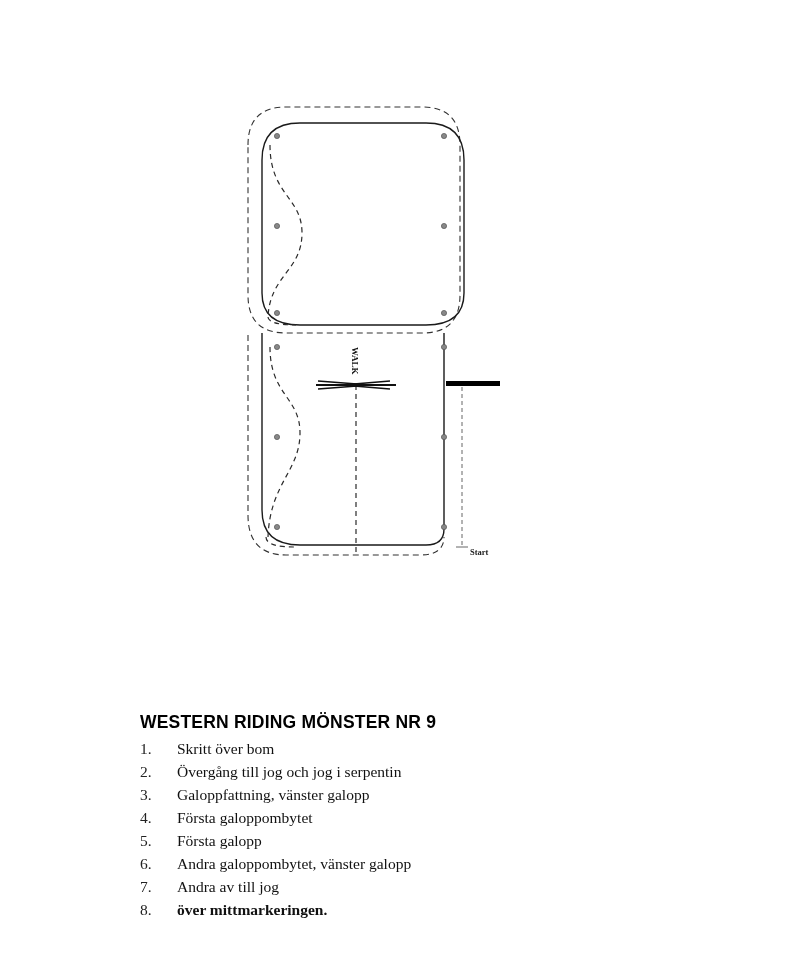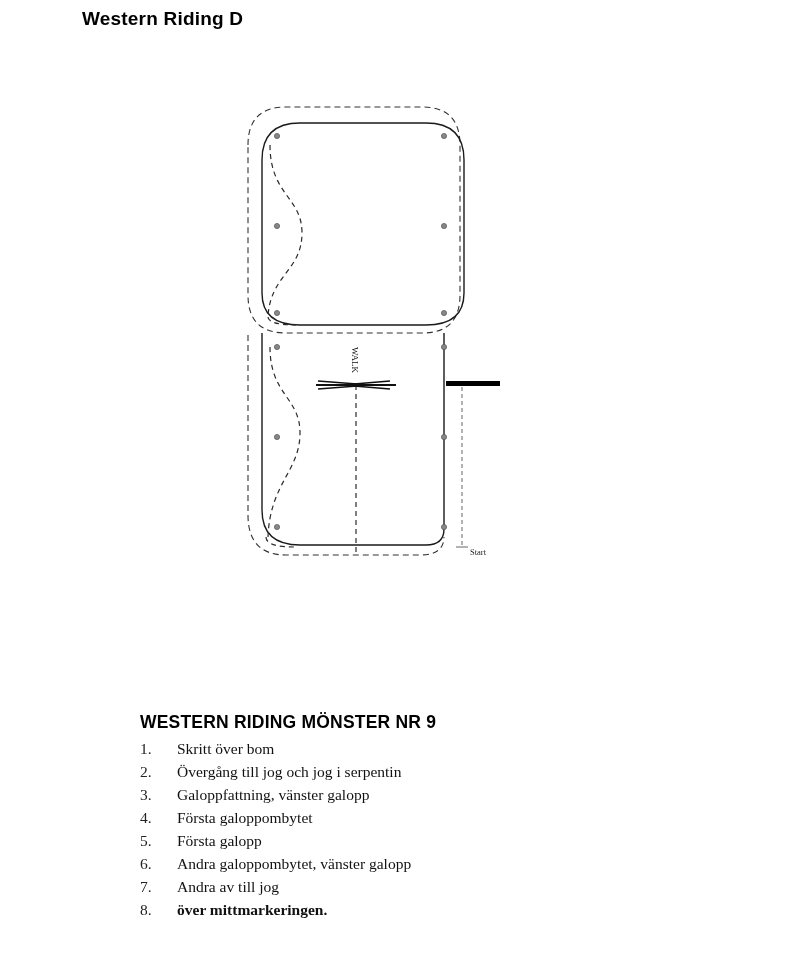--- a/index.html
+++ b/index.html
@@ -32,20 +32,21 @@
     letter-spacing: 0.2px;
     color: #000;
   }
 
   .diagram-wrap {
     position: absolute;
     left: 230px;
     top: 85px;
     width: 290px;
     height: 490px;
+    font-weight: bold;
   }
   .diagram-wrap svg {
     display: block;
   }
 
   .pattern-block {
     position: absolute;
     left: 140px;
     top: 712px;
     width: 600px;
@@ -89,21 +90,20 @@
     display: block;
     padding-left: 0;
     font-weight: bold;
   }
 </style>
 </head>
 <body>
 
 <div class="page">
 
-  <div class="doc-title">Western Riding D</div>
 
   <div class="diagram-wrap">
     <svg width="290" height="490" viewBox="0 0 290 490" xmlns="http://www.w3.org/2000/svg">
 
       <g fill="none" stroke="#333" stroke-width="1.1" stroke-dasharray="6,4">
         <path d="M 18 60 Q 18 22 56 22 L 192 22 Q 230 22 230 60 L 230 210 Q 230 248 192 248 L 56 248 Q 18 248 18 210 Z"></path>
       </g>
 
       <g fill="none" stroke="#1a1a1a" stroke-width="1.4">
         <path d="M 32 75 Q 32 38 70 38 L 196 38 Q 234 38 234 75 L 234 208 Q 234 240 196 240 L 70 240 Q 32 240 32 208 Z"></path>

